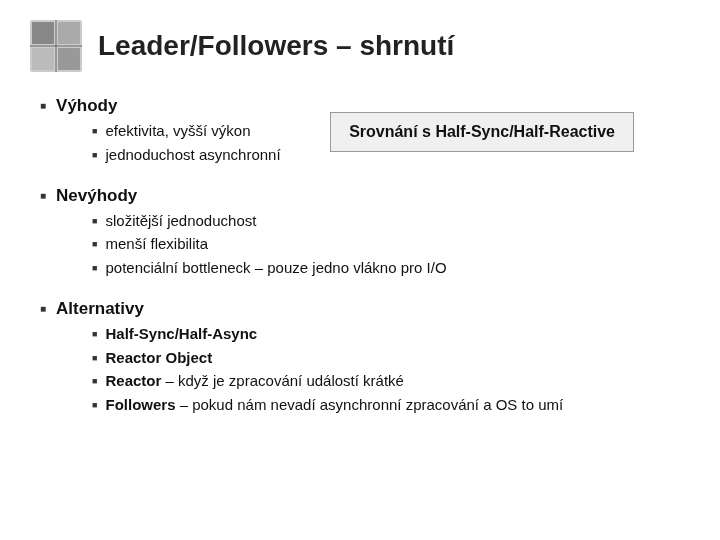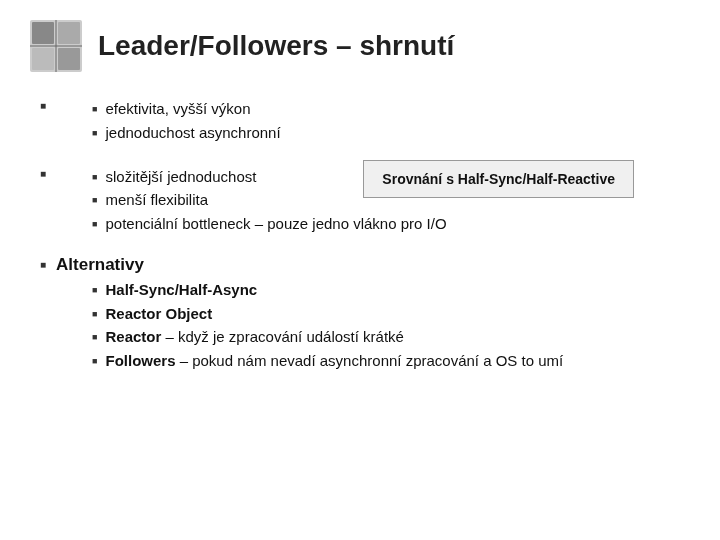--- a/index.html
+++ b/index.html
@@ -96,25 +96,24 @@
       font-weight: bold;
     }
 
     .highlight-box {
       position: absolute;
       top: 112px;
       right: 30px;
       background: #f0f0f0;
       border: 1px solid #999;
       padding: 10px 18px;
-      font-size: 14px;
+      font-size: 16px;
       font-weight: bold;
       color: #111;
       white-space: nowrap;
-      margin-top: 48px;
     }
 
     .section-row {
       display: flex;
       align-items: flex-start;
     }
   </style>
 </head>
 <body>
 
@@ -134,38 +133,44 @@
   </div>
 
   <div class="highlight-box">Srovnání s Half-Sync/Half-Reactive</div>
 
   <div class="content">
 
     <div class="section">
       <div class="section-row">
         <span class="bullet-n">■</span>
         <div>
+          <div class="section-title">
+            <span>Výhody</span>
+          </div>
           <div class="sub-list">
             <div class="sub-item">
               <span class="sub-bullet">■</span>
               <span class="sub-item-text">efektivita, vyšší výkon</span>
             </div>
             <div class="sub-item">
               <span class="sub-bullet">■</span>
               <span class="sub-item-text">jednoduchost asynchronní</span>
             </div>
           </div>
         </div>
       </div>
     </div>
 
     <div class="section">
       <div class="section-row">
         <span class="bullet-n">■</span>
         <div>
+          <div class="section-title">
+            <span>Nevýhody</span>
+          </div>
           <div class="sub-list">
             <div class="sub-item">
               <span class="sub-bullet">■</span>
               <span class="sub-item-text">složitější jednoduchost</span>
             </div>
             <div class="sub-item">
               <span class="sub-bullet">■</span>
               <span class="sub-item-text">menší flexibilita</span>
             </div>
             <div class="sub-item">

